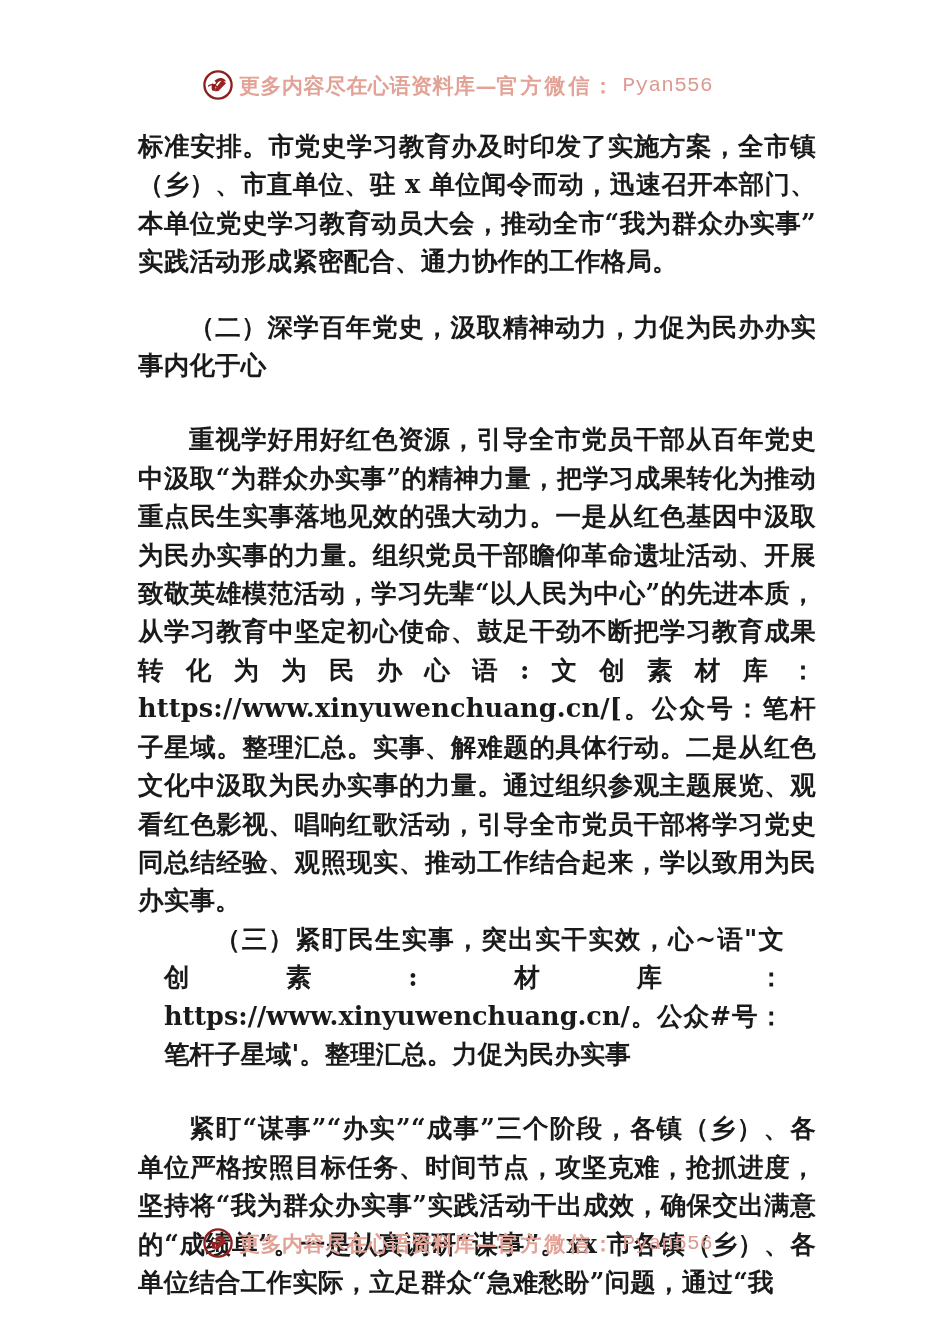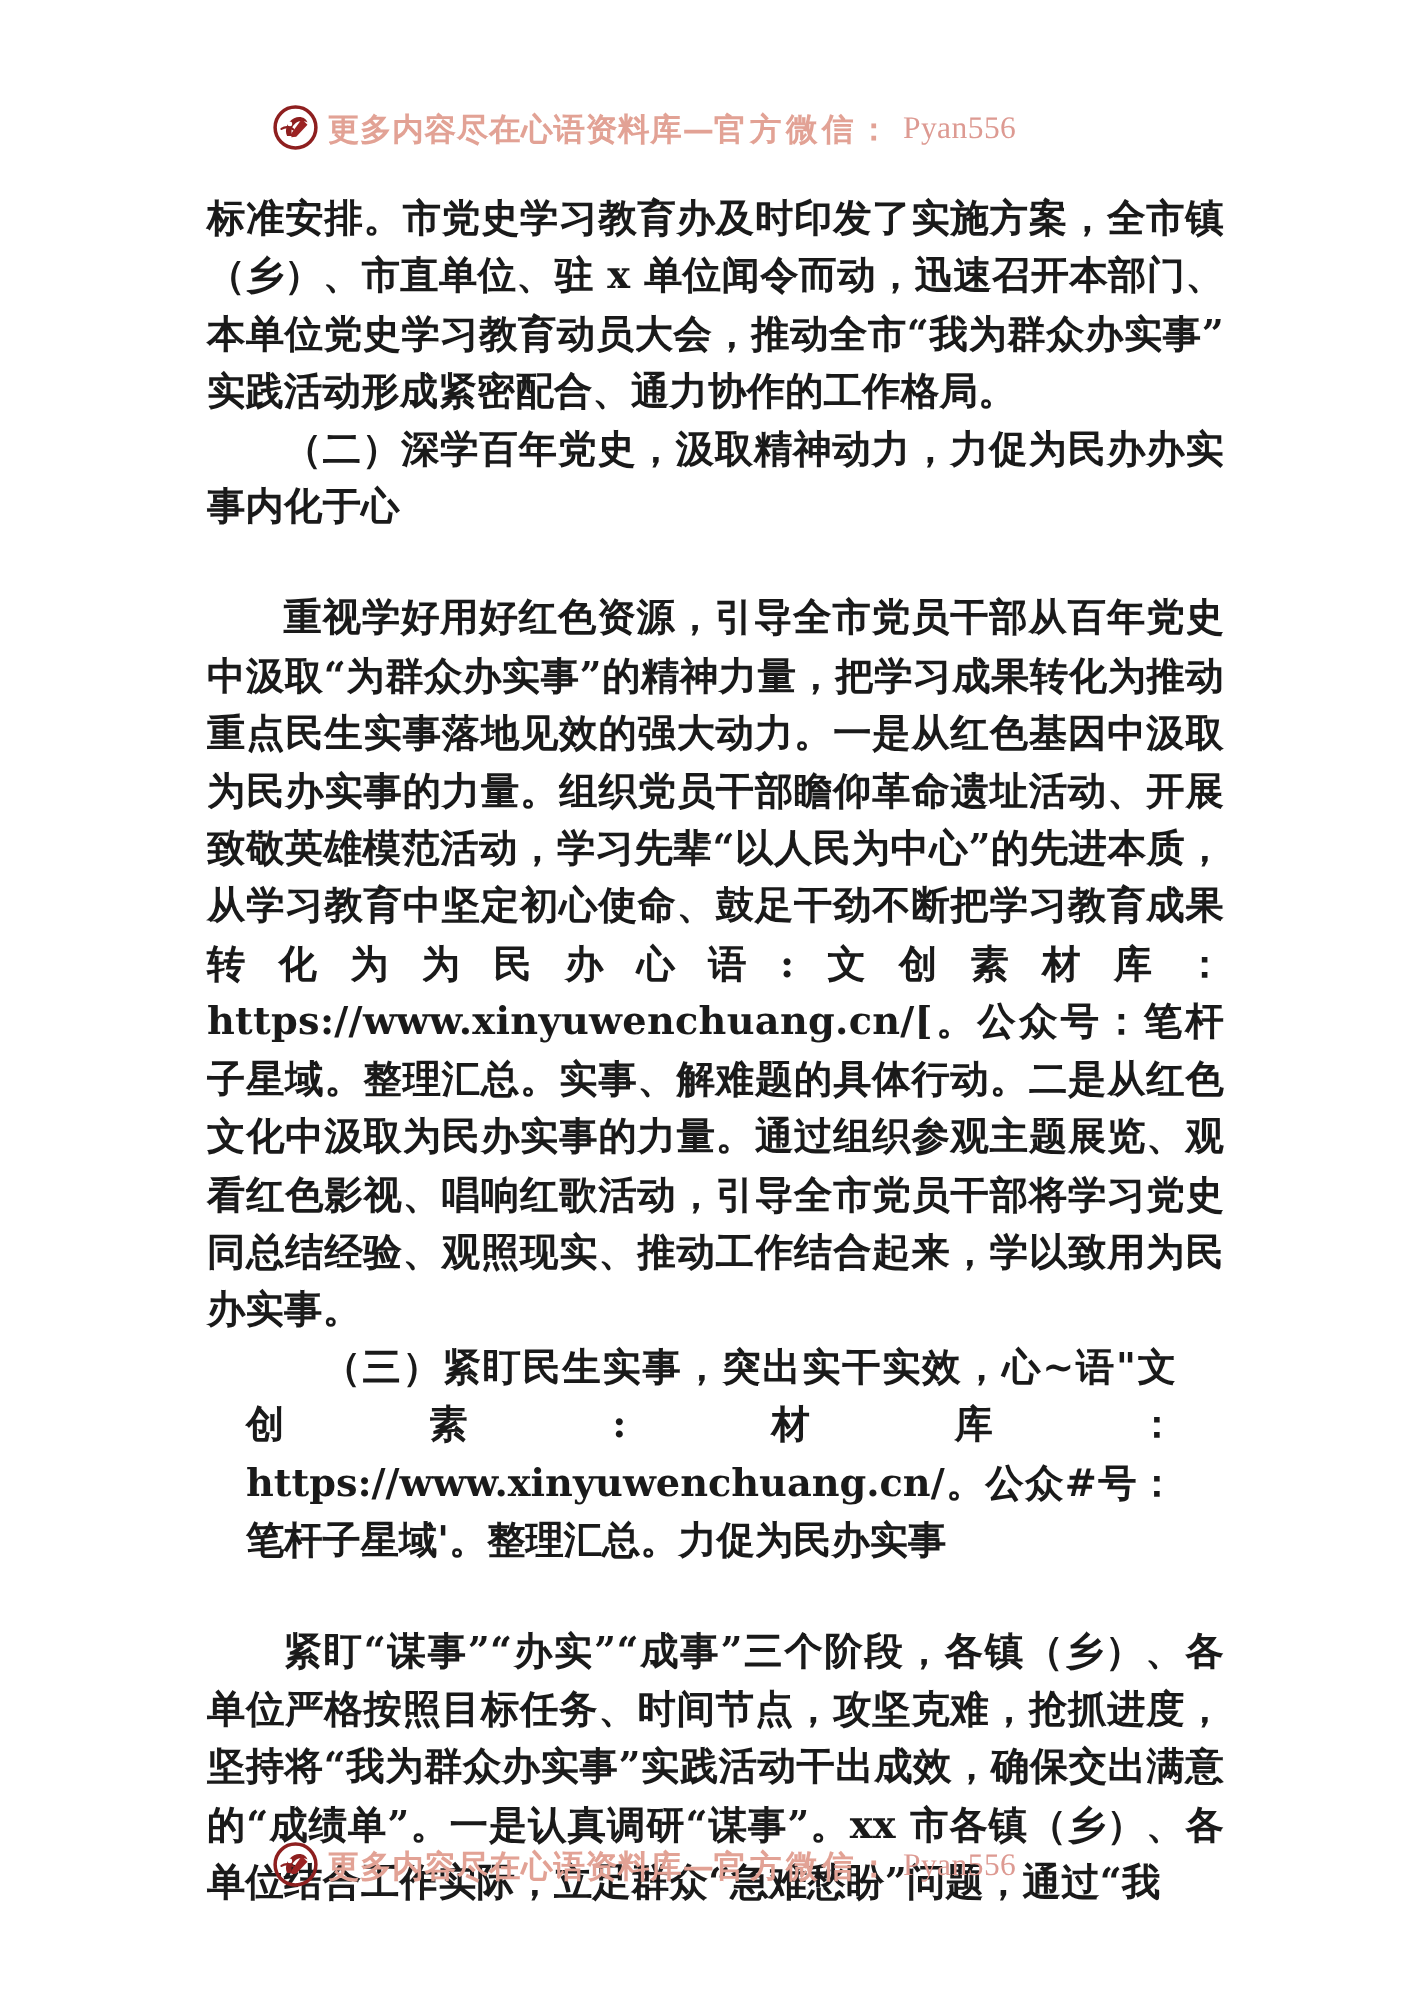--- a/index.html
+++ b/index.html
@@ -27,20 +27,21 @@
   
   .watermark {
     position: absolute;
     left: 0;
     width: 860px;
     display: flex;
     align-items: center;
     justify-content: center;
     gap: 6px;
     user-select: none;
+    padding-left: 28px;
   }
   .watermark.header { top: 70px; }
   .watermark.footer { top: 1228px; }
 
   .wm-logo {
     width: 30px;
     height: 30px;
     flex: 0 0 auto;
     display: block;
   }
@@ -50,21 +51,21 @@
     font-size: 21px;
     font-weight: 700;
     letter-spacing: 0.5px;
     color: #e2a295;
     white-space: nowrap;
     line-height: 1;
   }
   .wm-text .wm-dash { letter-spacing: 0; }
   .wm-text .wm-wechat { letter-spacing: 3px; }
   .wm-id {
-    font-family: Liberation Serif, serif;
+    font-family: Liberation Mono, monospace;
     font-size: 21px;
     font-weight: 400;
     color: #dd9a92;
     letter-spacing: 0.3px;
     white-space: nowrap;
     line-height: 1;
   }
 
   
   .content {
@@ -88,20 +89,21 @@
   p.indent { text-indent: 2em; margin-top: 36px; }
 
   p.heading {
     font-weight: 700;
     letter-spacing: 0.2px;
   }
 
   p.heading-indent {
     font-weight: 700;
     text-indent: 2em;
+    margin-top: 27px;
   }
 
   
   .heading-narrow {
     width: 620px;
     margin-left: 26px;
     font-weight: 700;
     font-size: 25.5px;
     line-height: 38.4px;
     text-align: justify;

